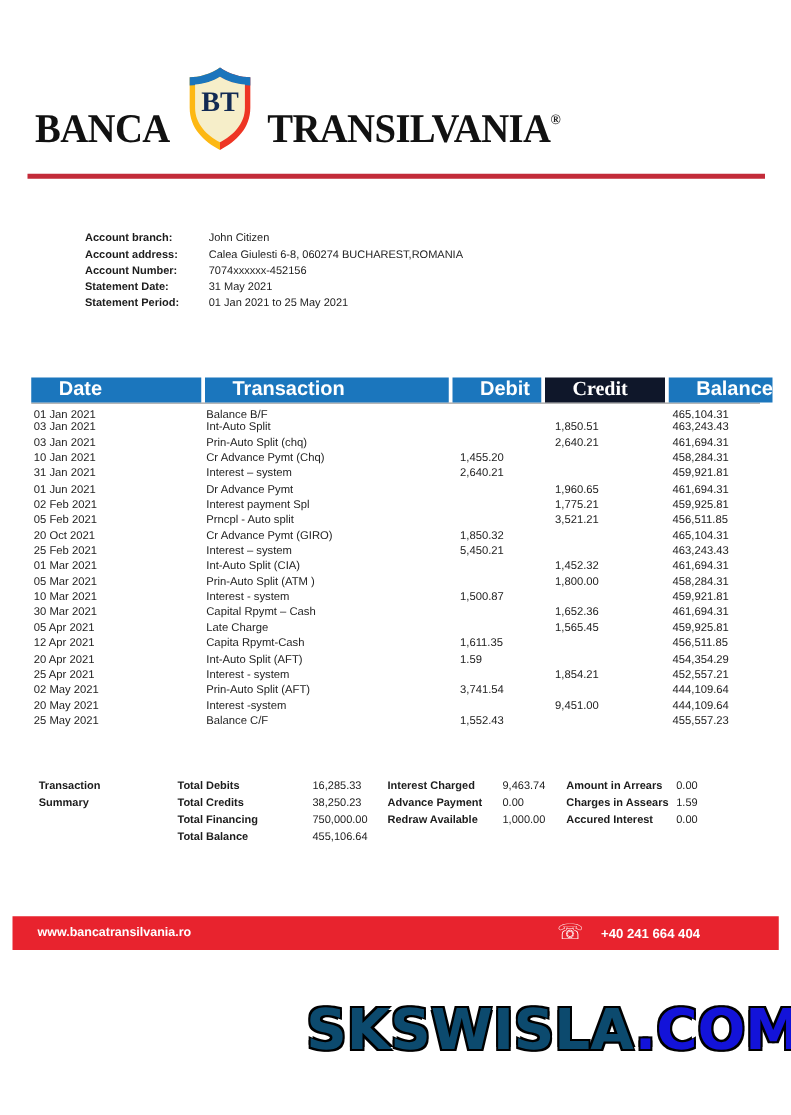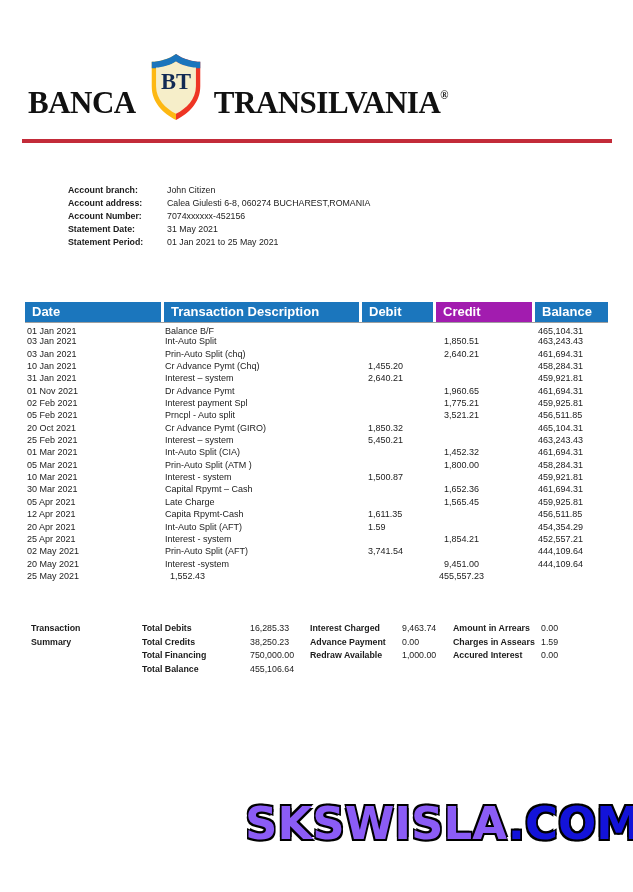--- a/index.html
+++ b/index.html
@@ -27,22 +27,22 @@
   .account-info { position:absolute; left:31px; top:184px; font-size:8.8px; color:#1c1c1c;margin-left:37px; }
   .account-row { display:flex; line-height:13px; }
   .account-label { width:99px; font-weight:bold; }
   .account-value { }
 
   
   .txn-table { position:absolute; left:25px; top:302px; width:583px; }
   .t-grid { display:grid; grid-template-columns:136px 195px 71px 96px 1fr; column-gap:3px; }
   .t-head { background:#ffffff; border-bottom:1px solid #9f9f9f; }
   .t-head .cell {
-    background:#1b76bd; color:#ffffff; font-weight:bold; font-size:13px;
-    line-height:20px; height:20px; padding-left:7px;
+    background:#1b76bd; color:#ffffff; font-weight:bold; font-size:16px;
+    line-height:20px; height:20px; padding-left:22px;
   }
   .t-body { }
   .t-row .cell { font-size:9px; line-height:12.35px; height:12.35px; color:#222222; white-space:nowrap; overflow:hidden; }
   .cell.c-date   { padding-left:2px; }
   .cell.c-desc   { padding-left:1px; }
   .cell.c-debit  { padding-left:6px; }
   .cell.c-credit { padding-left:8px; }
   .cell.c-bal    { padding-left:3px; }
   .t-body .t-row:first-child .cell { padding-top:2px; }
 
@@ -69,21 +69,21 @@
   .footer-phone-wrap { display:flex; align-items:center; padding-right:63px; }
   .phone-glyph { font-size:17px; line-height:17px; margin-right:14px; font-family:"DejaVu Sans", sans-serif; }
   .footer-phone { font-weight:bold; font-size:10.5px; }
 
   
   .watermark {
     position:absolute; left:245px; top:797px; width:388px;
     font-family:"DejaVu Sans", sans-serif; font-weight:bold; font-size:45px;
     letter-spacing:0px; white-space:nowrap;
   }
-  .wm-red  { color:#8b5cf6; text-shadow:-1.6px -1.6px 0 #000, 1.6px -1.6px 0 #000, -1.6px 1.6px 0 #000, 1.6px 1.6px 0 #000; }
+  .wm-red  { color:#0c4a6e; text-shadow:-1.6px -1.6px 0 #000, 1.6px -1.6px 0 #000, -1.6px 1.6px 0 #000, 1.6px 1.6px 0 #000; }
   .wm-blue { color:#1313d9; text-shadow:-1.6px -1.6px 0 #000, 1.6px -1.6px 0 #000, -1.6px 1.6px 0 #000, 1.6px 1.6px 0 #000; }
 </style>
 </head>
 <body>
 
 <div class="page">
 
   <div class="brand">
     <span class="brand-word brand-left">BANCA</span>
     <svg class="shield" viewBox="0 0 60 78" aria-hidden="true">
@@ -123,21 +123,21 @@
     <div class="account-label">Statement Period:</div>
     <div class="account-value">01 Jan 2021 to 25 May 2021</div>
   </div>
 </div>
 
   <div class="txn-table">
     <div class="t-grid t-head">
       <div class="cell" style="background: rgb(27, 118, 189);">Date</div>
       <div class="cell" style="background: rgb(27, 118, 189);">Transaction Description</div>
       <div class="cell" style="background: rgb(27, 118, 189);">Debit</div>
-      <div class="cell" style="background: #a21caf;">Credit</div>
+      <div class="cell" style="background: #0f172a; font-family: Liberation Serif, serif;">Credit</div>
       <div class="cell" style="background: rgb(27, 118, 189);">Balance</div>
     </div>
     <div class="t-body">
   <div class="t-grid t-row">
     <div class="cell c-date">01 Jan 2021</div>
     <div class="cell c-desc">Balance B/F</div>
     <div class="cell c-debit"></div>
     <div class="cell c-credit"></div>
     <div class="cell c-bal">465,104.31</div>
   </div>
@@ -168,21 +168,21 @@
 
   <div class="t-grid t-row">
     <div class="cell c-date">31 Jan 2021</div>
     <div class="cell c-desc">Interest – system</div>
     <div class="cell c-debit">2,640.21</div>
     <div class="cell c-credit"></div>
     <div class="cell c-bal">459,921.81</div>
   </div>
 
   <div class="t-grid t-row">
-    <div class="cell c-date">01 Nov 2021</div>
+    <div class="cell c-date">01 Jun 2021</div>
     <div class="cell c-desc">Dr Advance Pymt</div>
     <div class="cell c-debit"></div>
     <div class="cell c-credit">1,960.65</div>
     <div class="cell c-bal">461,694.31</div>
   </div>
 
   <div class="t-grid t-row">
     <div class="cell c-date">02 Feb 2021</div>
     <div class="cell c-desc">Interest payment Spl</div>
     <div class="cell c-debit"></div>
@@ -290,20 +290,21 @@
   <div class="t-grid t-row">
     <div class="cell c-date">20 May 2021</div>
     <div class="cell c-desc">Interest -system</div>
     <div class="cell c-debit"></div>
     <div class="cell c-credit">9,451.00</div>
     <div class="cell c-bal">444,109.64</div>
   </div>
 
   <div class="t-grid t-row">
     <div class="cell c-date">25 May 2021</div>
+    <div class="cell c-desc">Balance C/F</div>
     <div class="cell c-debit">1,552.43</div>
     <div class="cell c-credit"></div>
     <div class="cell c-bal">455,557.23</div>
   </div>
 </div>
   </div>
 
   <div class="summary">
     <div class="sum-title">
       <div>Transaction</div>
@@ -357,16 +358,23 @@
     <div class="sum-value">1.59</div>
   </div>
 
   <div class="sum-row">
     <div class="sum-label">Accured Interest</div>
     <div class="sum-value">0.00</div>
   </div>
 </div>
   </div>
 
+  <div class="footer-bar" style="background: rgb(232, 35, 46);">
+    <span class="footer-site">www.bancatransilvania.ro</span>
+    <span class="footer-phone-wrap">
+      <span class="phone-glyph">☏</span>
+      <span class="footer-phone">+40 241 664 404</span>
+    </span>
+  </div>
 
   <div class="watermark"><span class="wm-red">SKSWISLA</span><span class="wm-blue">.COM</span></div>
 
 </div>
 
 </body></html>

